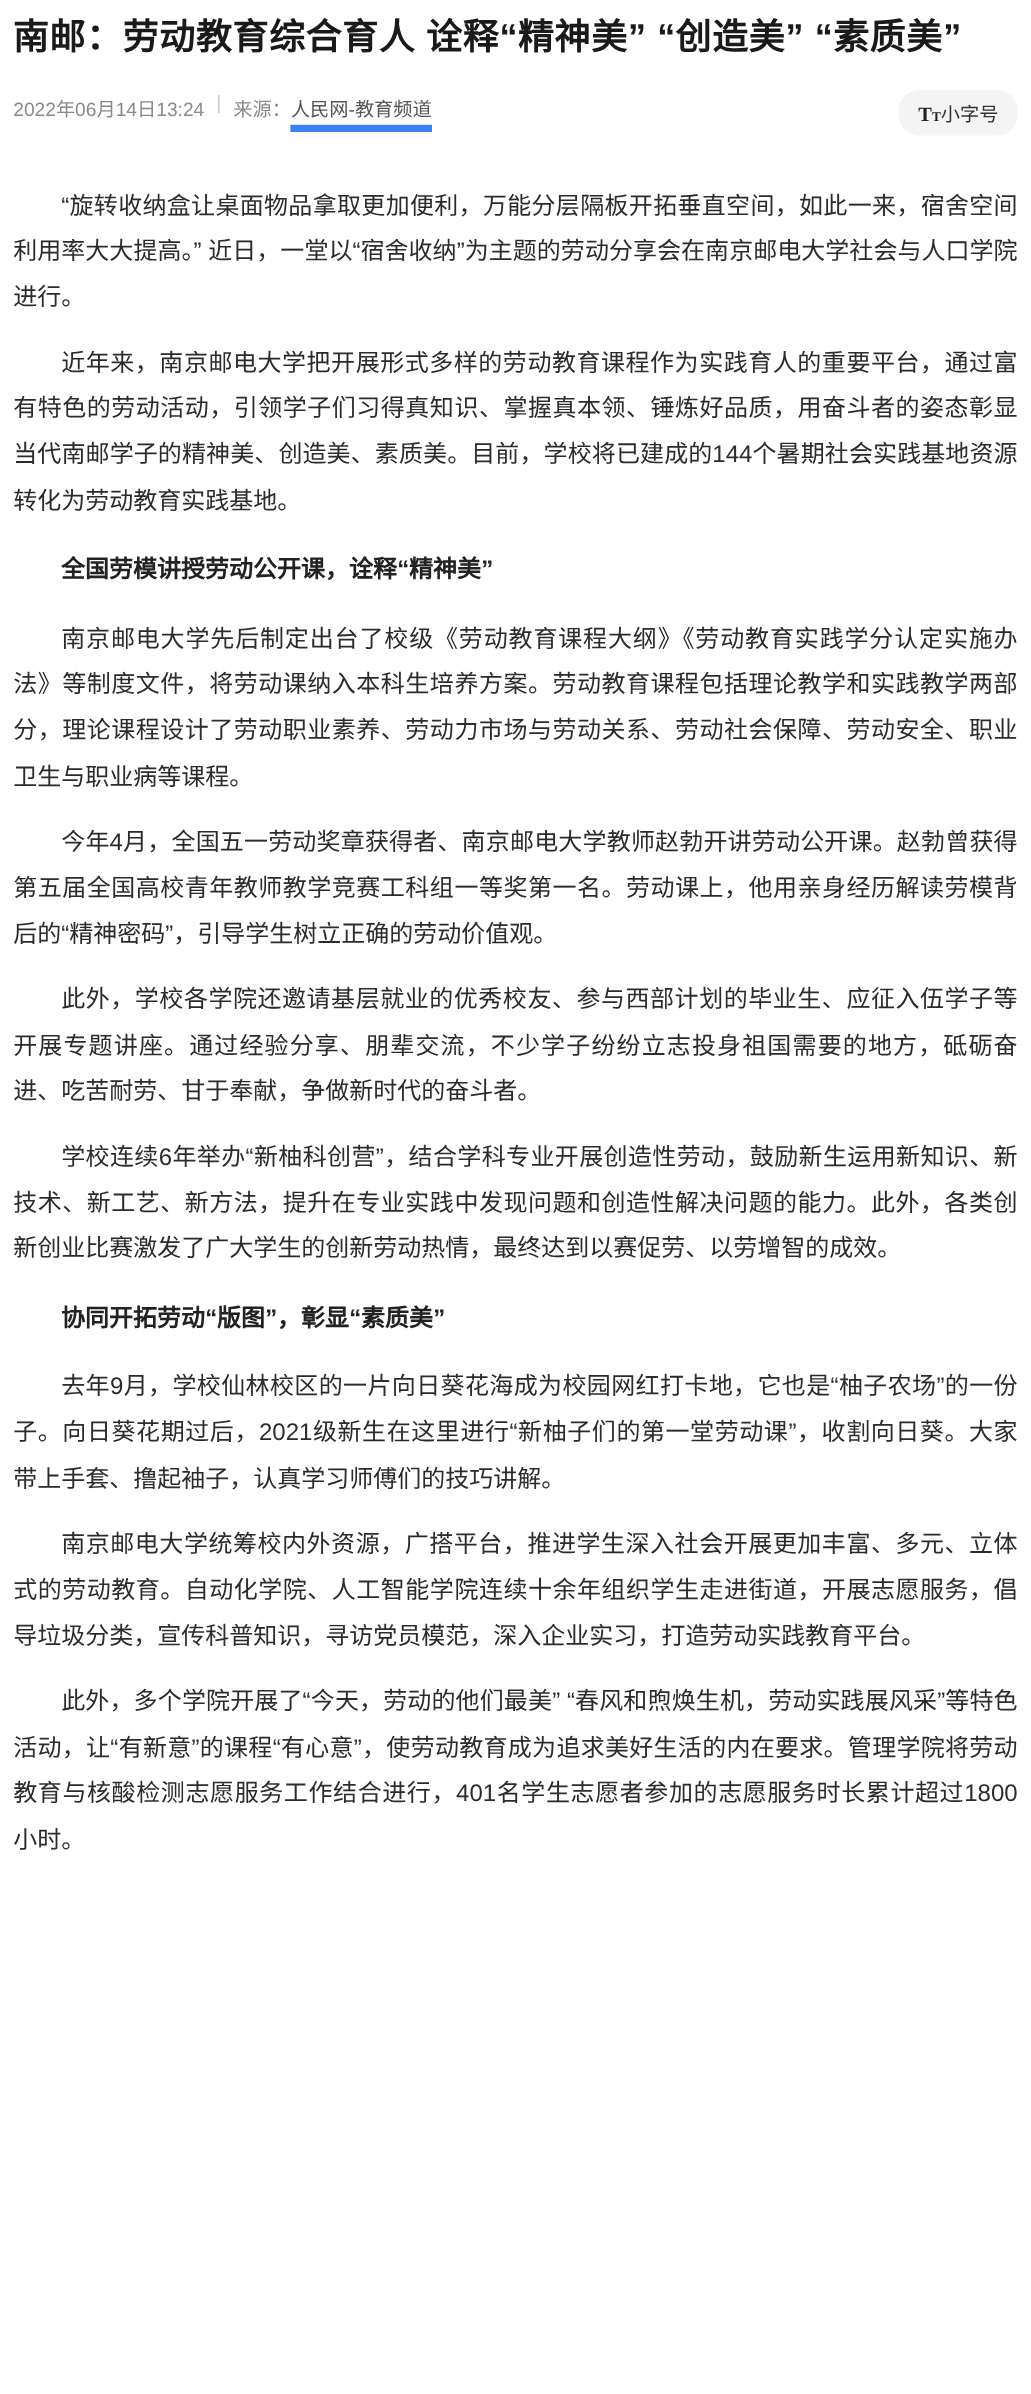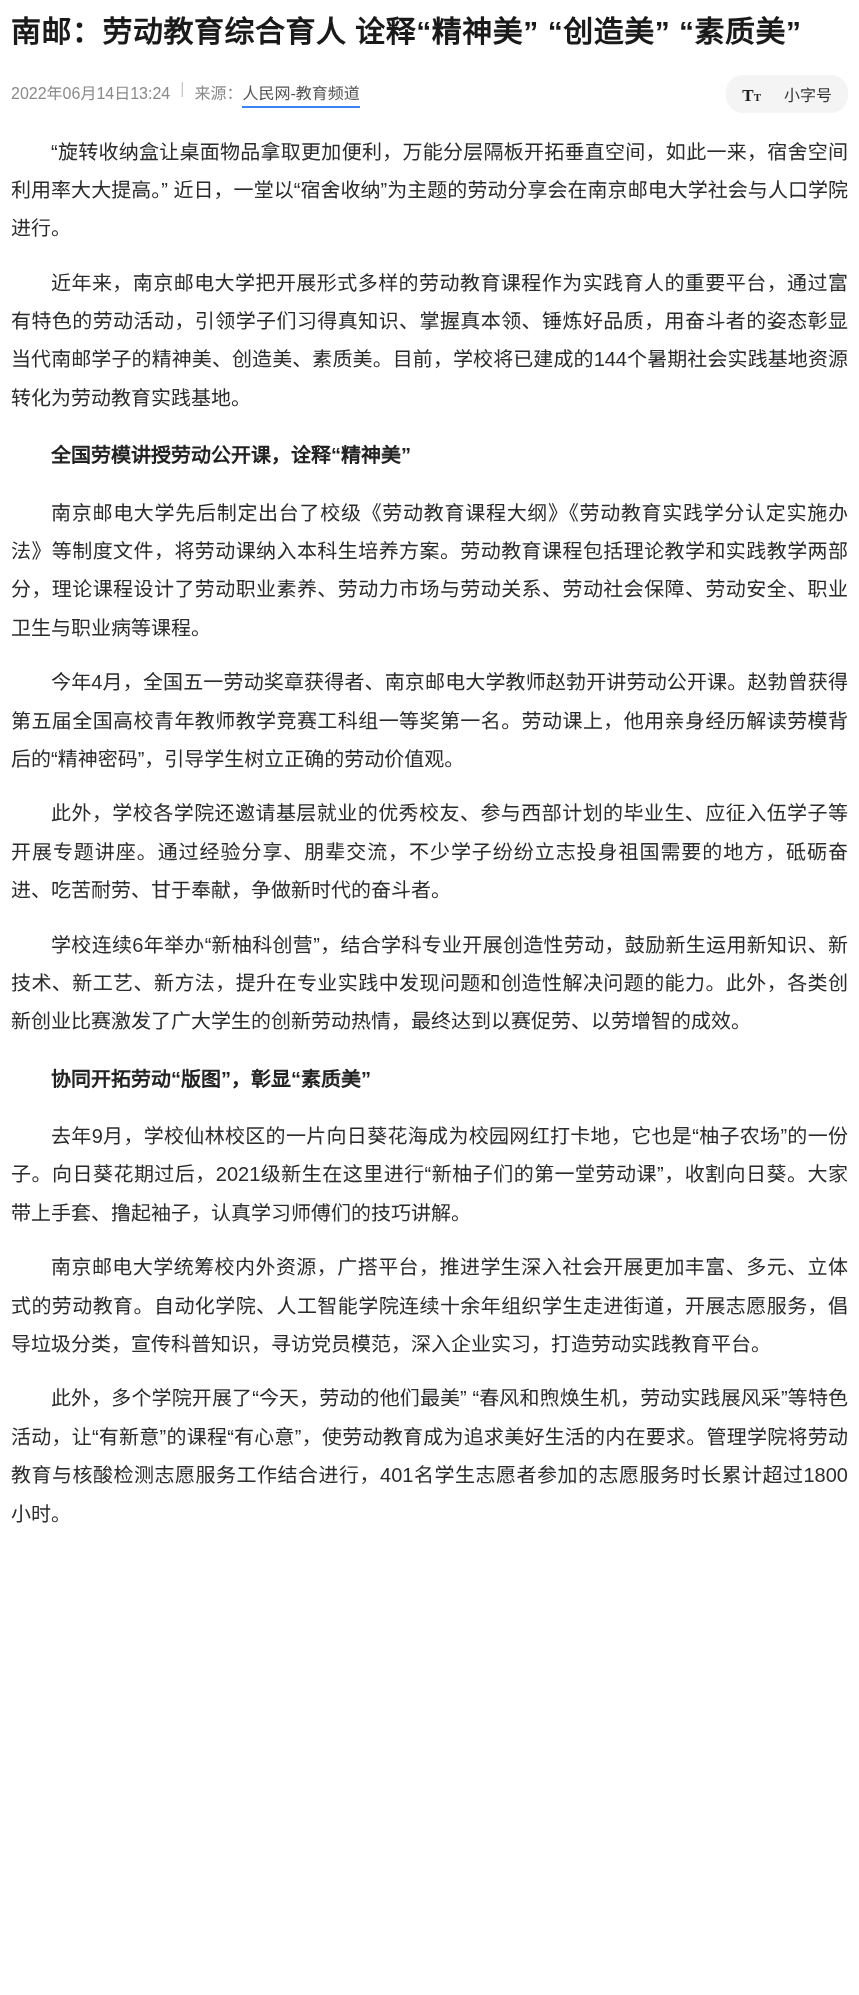--- a/index.html
+++ b/index.html
@@ -33,42 +33,42 @@
     display: flex;
     white-space: nowrap;
   }
   .meta-sep {
     margin: 0 10px;
     color: #c9c9c9;
   }
   .source-link {
     color: #555555;
     text-decoration: none;
-    border-bottom: 2px solid #3b82f6;
+    border-bottom: 6px solid #3b82f6;
     padding-bottom: 2px;
     cursor: pointer;
   }
   .font-size-btn {
     background: #f4f4f4;
     border: none;
     border-radius: 17px;
     padding: 7px 16px;
     font-size: 16px;
     color: #333333;
     display: flex;
     align-items: baseline;
-    gap: 23px;
+    gap: 0;
     cursor: pointer;
     font-family: inherit;
   }
   .tt-icon { font-family: "Liberation Serif", "DejaVu Serif", serif; color: #222; }
   .tt-icon .t-big { font-size: 17px; font-weight: 700; }
   .tt-icon .t-small { font-size: 11px; font-weight: 700; }
   .article-body {
-    margin-top: 20px;
+    margin-top: 40px;
   }
   .article-body p {
     font-size: 20px;
     line-height: 1.92;
     color: #2b2b2b;
     text-indent: 2em;
     text-align: justify;
     margin: 16px 0;
   }
   .article-body h2 {

